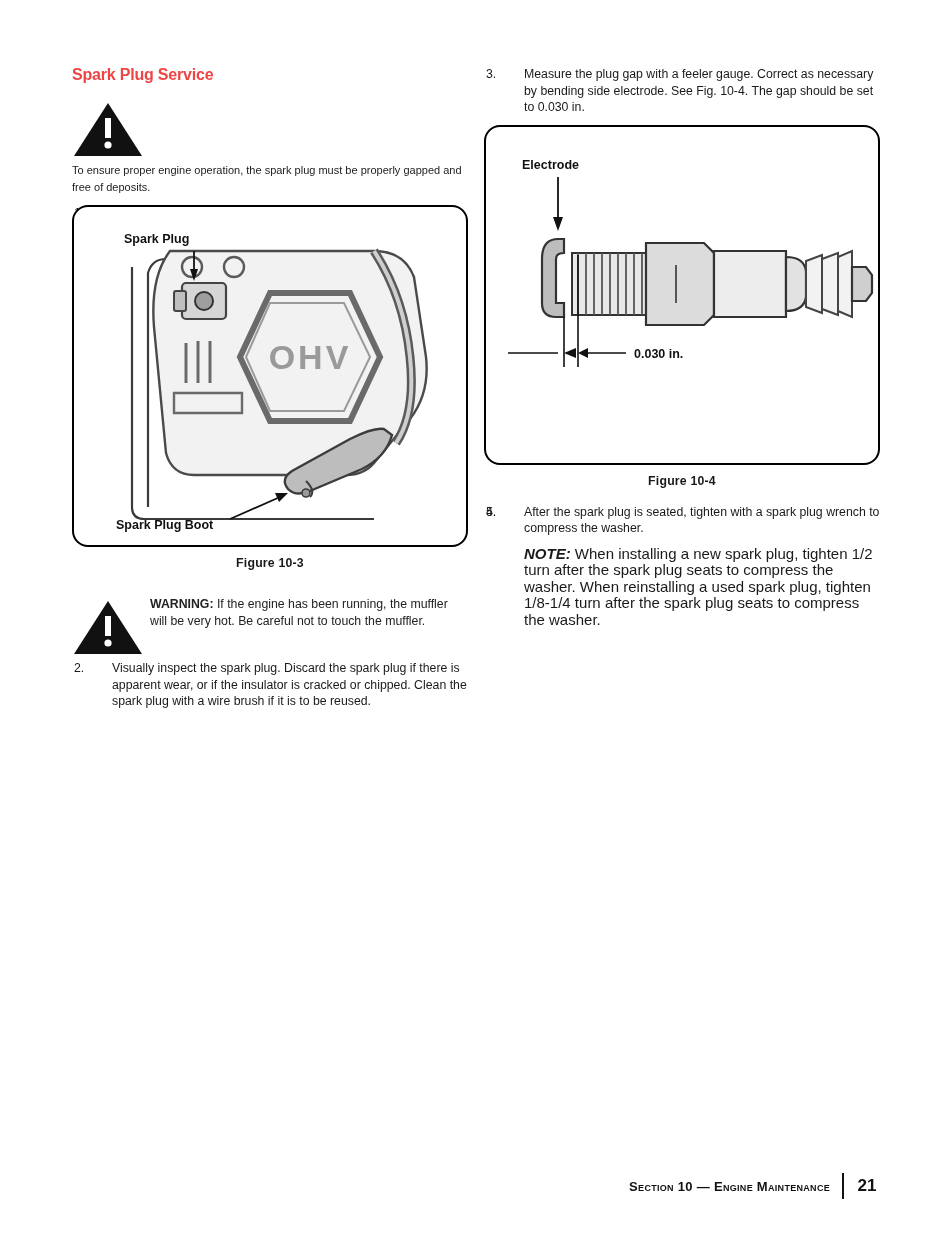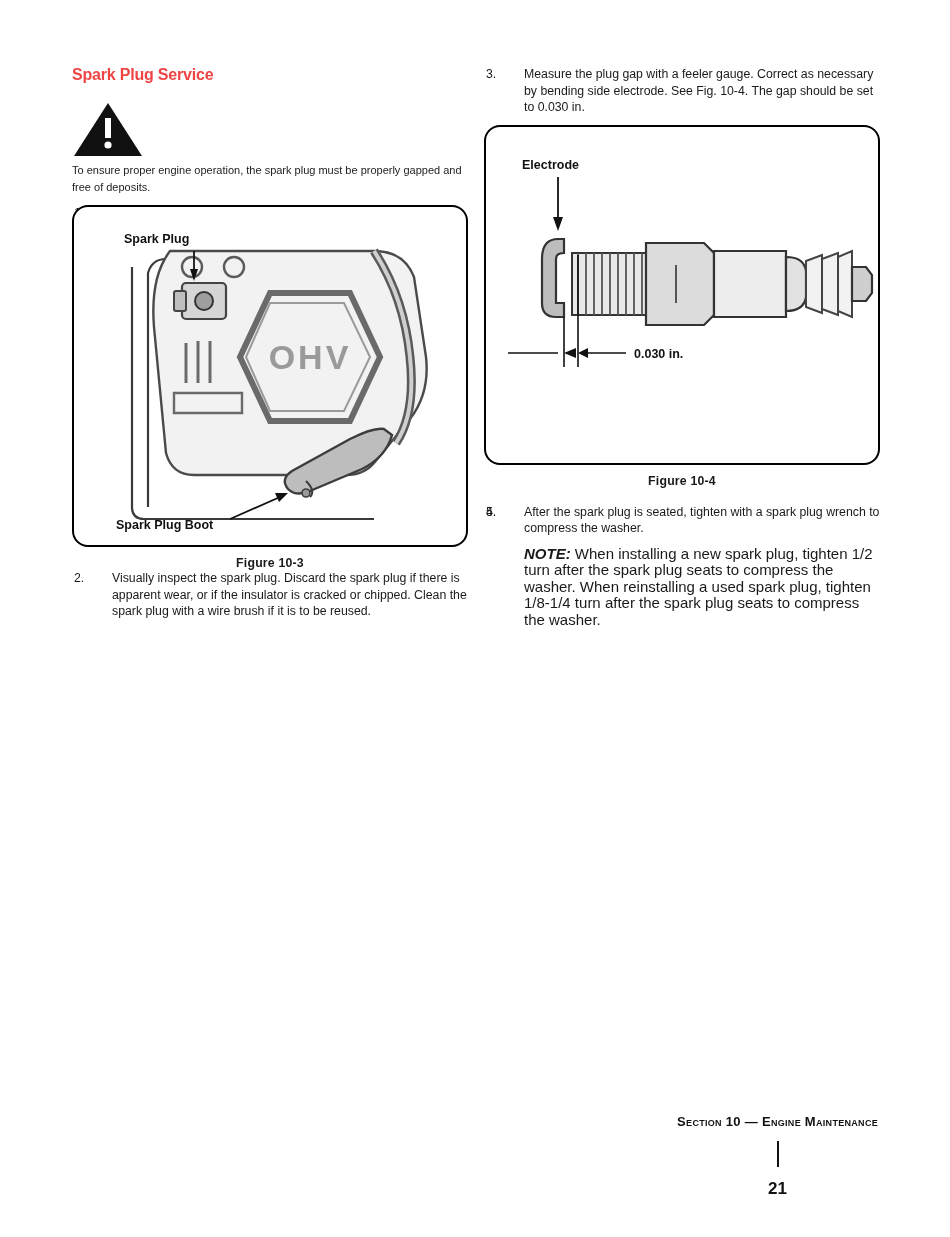--- a/index.html
+++ b/index.html
@@ -118,21 +118,20 @@
     bottom: 38px;
     height: 28px;
   }
   .footer-inner {
     position: absolute;
     right: 0;
     bottom: 0;
     display: flex;
     align-items: center;
     gap: 12px;
-    flex-direction: column;
   }
   .footer-text {
     font-size: 13px;
     font-variant: small-caps;
     letter-spacing: 0.3px;
     color: #111;
     font-weight: bold;
   }
   .footer-rule {
     width: 2px;
@@ -218,20 +217,30 @@
         <g stroke="#111" stroke-width="1.8" fill="none">
           <path d="M156 312 L206 290"></path>
         </g>
         <polygon points="214,286 201,286 205,295" fill="#111"></polygon>
         <text x="50" y="36" class="cal" font-family="Liberation Sans, sans-serif" font-size="12.5" font-weight="bold" fill="#111">Spark Plug</text>
         <text x="42" y="322" font-family="Liberation Sans, sans-serif" font-size="12.5" font-weight="bold" fill="#111">Spark Plug Boot</text>
       </svg>
     </div>
     <div class="fig-cap">Figure 10-3</div>
 
+    <div class="warn-block" style="margin-top:26px;">
+      <div class="warn-icon">
+        <svg width="72" height="58" viewBox="0 0 72 58">
+          <polygon points="36,3 70,56 2,56" fill="#111"></polygon>
+          <rect x="33" y="18" width="6" height="20" fill="#fff"></rect>
+          <circle cx="36" cy="45" r="3.6" fill="#fff"></circle>
+        </svg>
+      </div>
+      <div class="warn-text"><b>WARNING:</b><span> If the engine has been running, the muffler will be very hot. Be careful not to touch the muffler.</span></div>
+    </div>
 
     <ul class="numlist">
       <li>
         <span class="num">2.</span>
         <span>Visually inspect the spark plug. Discard the spark plug if there is apparent wear, or if the insulator is cracked or chipped. Clean the spark plug with a wire brush if it is to be reused.</span>
       </li>
     </ul>
 
   </div>
 

